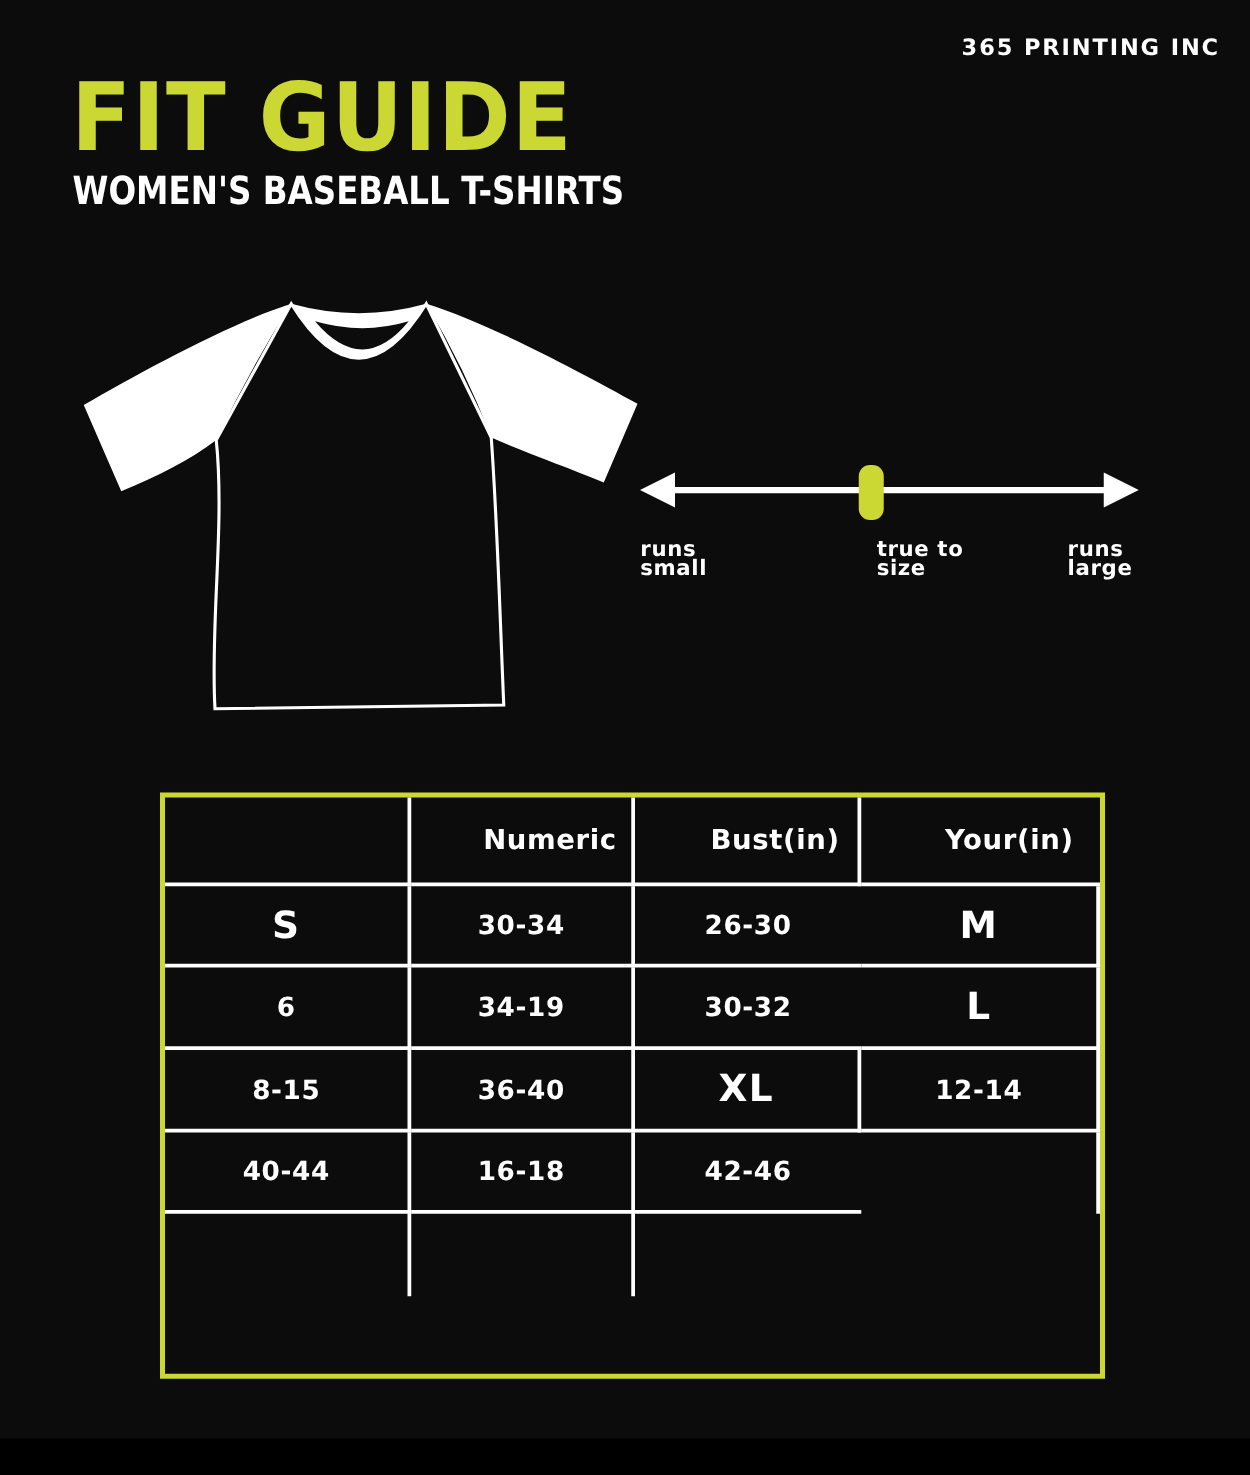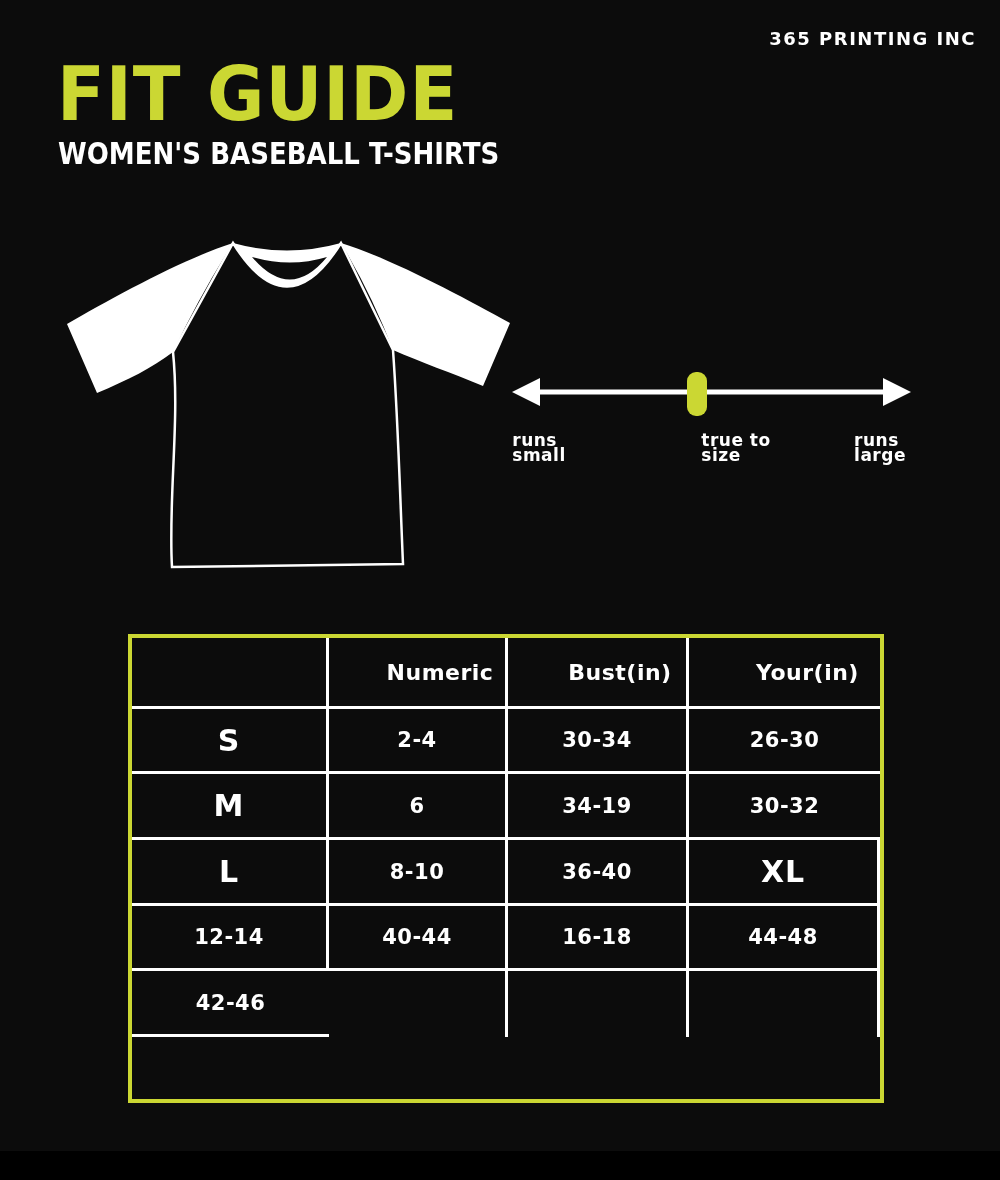--- a/index.html
+++ b/index.html
@@ -122,39 +122,37 @@
   </div>
 
   <div class="size-table">
 
     <div class="cell th"></div>
     <div class="cell th">Numeric</div>
     <div class="cell th">Bust(in)</div>
     <div class="cell th col-last">Your(in)</div>
 
     <div class="cell size">S</div>
-    <div class="cell val">2-4</div>
     <div class="cell val">30-34</div>
     <div class="cell val col-last">26-30</div>
 
     <div class="cell size">M</div>
     <div class="cell val">6</div>
     <div class="cell val">34-19</div>
     <div class="cell val col-last">30-32</div>
 
     <div class="cell size">L</div>
-    <div class="cell val">8-10</div>
+    <div class="cell val">8-15</div>
     <div class="cell val">36-40</div>
 
     <div class="cell size">XL</div>
     <div class="cell val">12-14</div>
     <div class="cell val">40-44</div>
 
     <div class="cell val">16-18</div>
-    <div class="cell val">44-48</div>
     <div class="cell val col-last">42-46</div>
 
     <div class="cell size row-last"></div>
     <div class="cell val row-last"></div>
     <div class="cell val row-last"></div>
     <div class="cell val row-last col-last"></div>
   </div>
 
 
 </div>

